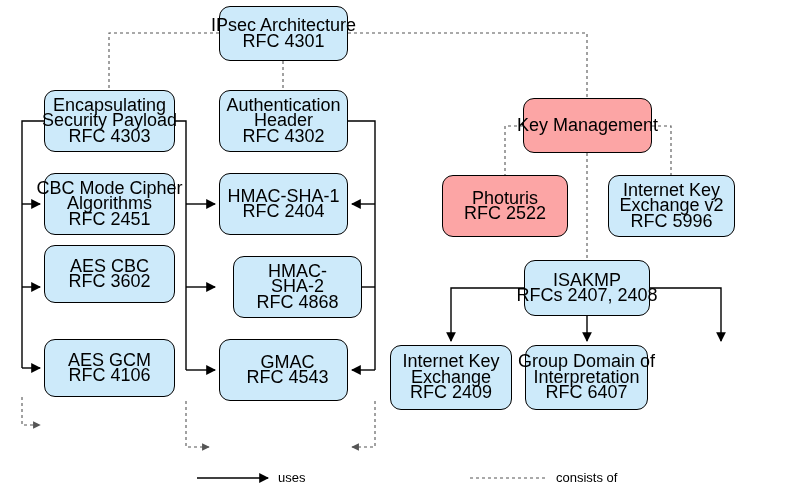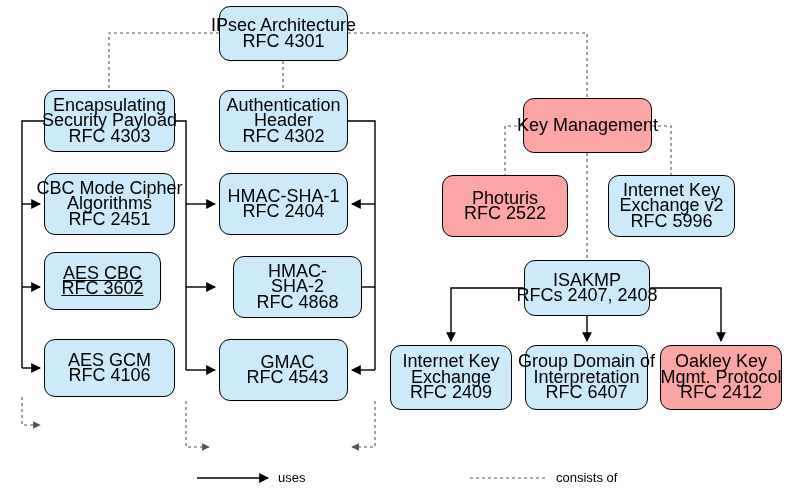--- a/index.html
+++ b/index.html
@@ -143,21 +143,21 @@
     <span class="ln">Photuris</span>
     <span class="ln">RFC 2522</span>
   </div>
 
   <div class="node" style="left:608px;top:175px;width:127px;height:62px;">
     <span class="ln">Internet Key</span>
     <span class="ln">Exchange v2</span>
     <span class="ln">RFC 5996</span>
   </div>
 
-  <div class="node" style="left:44px;top:252px;width:117px;height:58px;text-decoration:underline;">
+  <div class="node" style="left:44px;top:245px;width:131px;height:58px;">
     <span class="ln">AES CBC</span>
     <span class="ln">RFC 3602</span>
   </div>
 
   <div class="node" style="left:233px;top:256px;width:129px;height:62px;">
     <span class="ln">HMAC-</span>
     <span class="ln">SHA-2</span>
     <span class="ln">RFC 4868</span>
   </div>
 
@@ -181,22 +181,17 @@
     <span class="ln">Exchange</span>
     <span class="ln">RFC 2409</span>
   </div>
 
   <div class="node" style="left:525px;top:345px;width:123px;height:65px;">
     <span class="ln">Group Domain of</span>
     <span class="ln">Interpretation</span>
     <span class="ln">RFC 6407</span>
   </div>
 
-  <div class="node white" style="left:660px;top:345px;width:122px;height:65px;">
-    <span class="ln">Oakley Key</span>
-    <span class="ln">Mgmt. Protocol</span>
-    <span class="ln">RFC 2412</span>
-  </div>
 
   <div class="legend-label" style="left:278px;top:470px;">uses</div>
   <div class="legend-label" style="left:556px;top:470px;">consists of</div>
 
 </div>
 
 </body></html>

